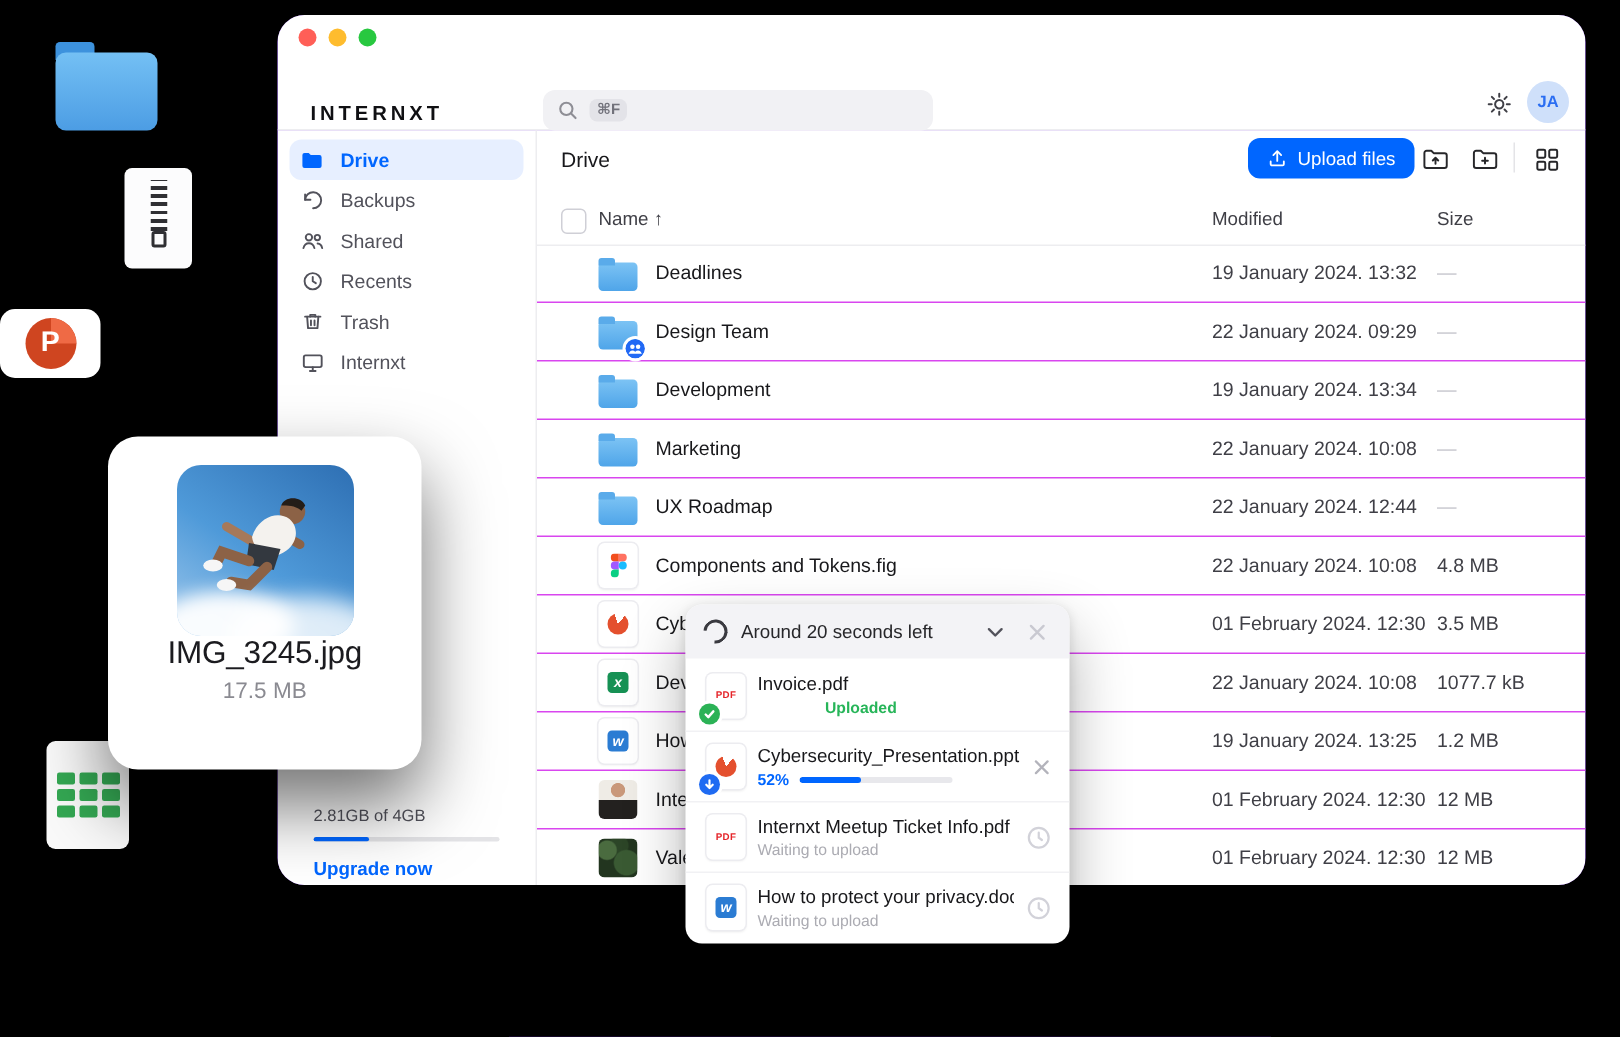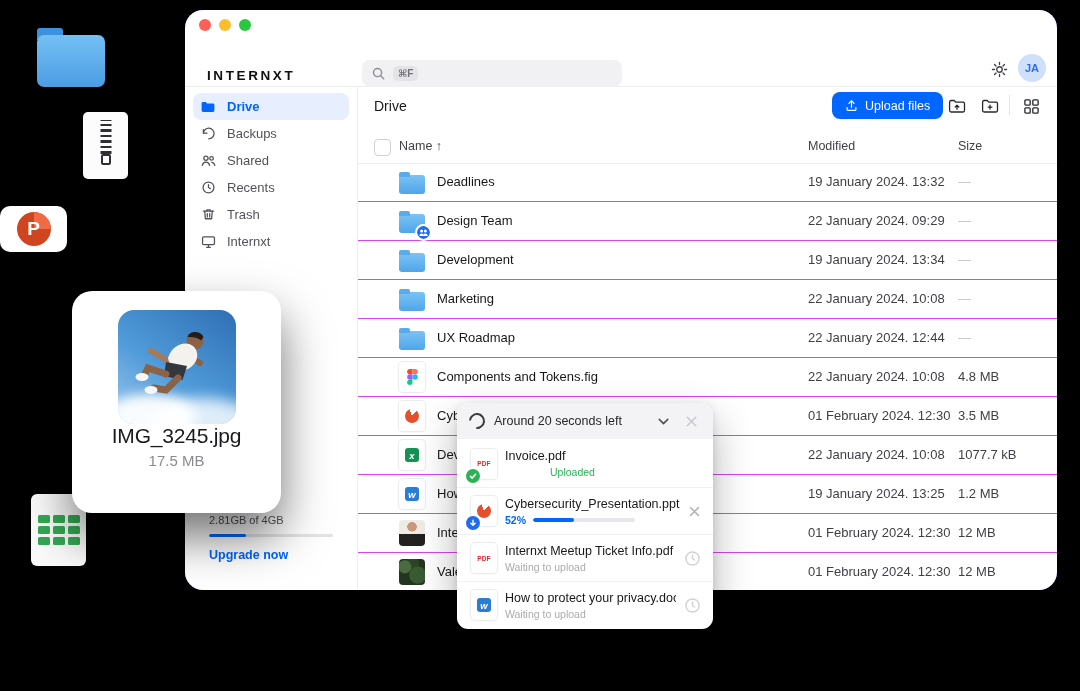--- a/index.html
+++ b/index.html
@@ -28,21 +28,21 @@
   .avatar{position:absolute;left:833px;top:44px;width:28px;height:28px;border-radius:50%;background:#cfe0fa;
           color:#2b6ef2;font-size:11px;font-weight:700;display:flex;align-items:center;justify-content:center;cursor:pointer;}
 
   
   .sidebar{position:absolute;top:77px;left:0;bottom:0;width:173px;border-right:1px solid #ededf0;background:#fff;box-sizing:border-box;}
   .nav{list-style:none;margin:6px 0 0;padding:0;}
   .nav-item{display:flex;align-items:center;height:27px;margin:0 8px;padding:0 6px;border-radius:8px;gap:10px;
             color:#52525b;font-size:13px;cursor:pointer;}
   .nav-item .nicon{width:18px;display:flex;align-items:center;justify-content:center;flex:none;}
   .nav-item.active{background:#e7efff;color:#0066ff;font-weight:600;}
-  .storage{position:absolute;left:24px;right:24px;bottom:28px;}
+  .storage{position:absolute;left:24px;right:24px;bottom:4px;}
   .storage-label{font-size:11px;color:#52525b;}
   .storage-bar{margin-top:8px;height:3px;border-radius:2px;background:#e4e4e7;overflow:hidden;}
   .storage-fill{height:100%;background:#0066ff;border-radius:2px;}
   .upgrade{margin-top:11px;font-size:12.5px;font-weight:600;color:#0066ff;cursor:pointer;}
 
   
   .main{position:absolute;top:77px;left:173px;right:0;bottom:0;background:#fff;}
   .page-title{position:absolute;left:16px;top:11px;font-size:14px;font-weight:500;color:#18181b;}
   .upload-btn{position:absolute;left:474px;top:5px;height:27px;padding:12px 13px;border:0;border-radius:8px;
               background:#0066ff;color:#fff;font-size:12.5px;font-weight:500;font-family:inherit;
@@ -102,21 +102,21 @@
   .spinner{width:12px;height:12px;border-radius:50%;border:2px solid #3a3a40;border-left-color:transparent;
            transform:rotate(-40deg);flex:none;}
   .up-title{flex:1;font-size:12.5px;font-weight:500;color:#27272a;white-space:nowrap;}
   .up-head-btn{border:0;background:transparent;padding:2px;cursor:pointer;display:flex;align-items:center;}
   .up-items{padding:1px 0;}
   .up-item{display:flex;align-items:center;gap:8px;padding:8px 12px 8px 14px;min-height:47px;box-sizing:border-box;}
   .up-item + .up-item{border-top:1px solid #f1f1f4;}
   .up-texts{flex:1;min-width:0;}
   .up-name{font-size:12.5px;color:#18181b;white-space:nowrap;overflow:hidden;}
   .up-sub{margin-top:3px;font-size:10.5px;display:flex;align-items:center;gap:7px;}
-  .st-done{color:#27b559;font-weight:400;padding-left:45px;}
+  .st-done{color:#27b559;font-weight:700;padding-left:45px;}
   .st-uploading{color:#0066ff;font-weight:700;}
   .st-waiting{color:#ababb2;}
   .pbar{width:102px;height:4px;background:#e8e8ec;border-radius:2px;overflow:hidden;display:block;}
   .pfill{display:block;height:100%;background:#0066ff;border-radius:2px;}
   .up-action{flex:none;display:flex;align-items:center;border:0;background:transparent;padding:0;}
   button.up-action{cursor:pointer;}
 
   
   .folder-float{position:absolute;left:37px;top:28px;width:68px;height:60px;z-index:5;cursor:pointer;}
   .f-tab{position:absolute;left:0;top:0;width:26px;height:12px;border-radius:3px 3px 0 0;background:#3d92dd;}

